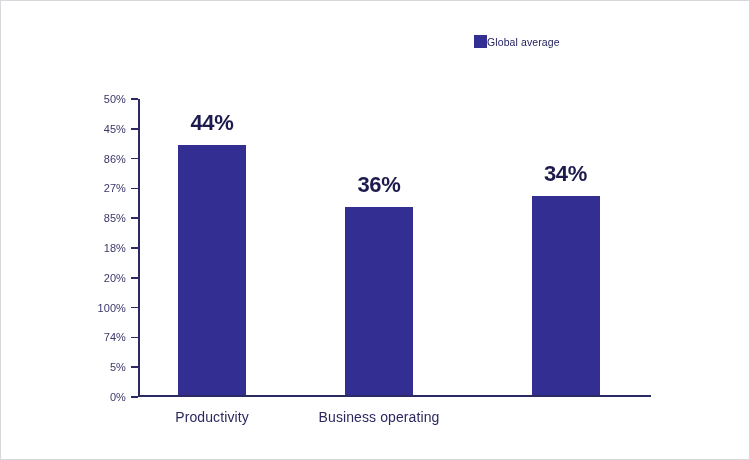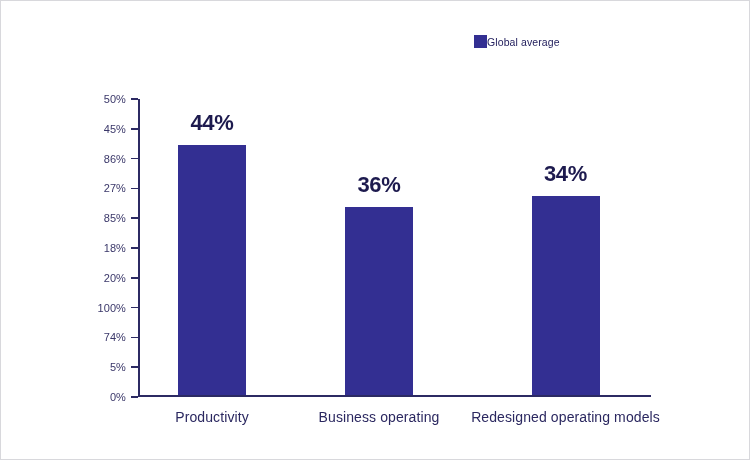--- a/index.html
+++ b/index.html
@@ -191,18 +191,17 @@
           <div class="cat-label">Productivity</div>
         </div>
         <div class="bar-wrap" style="width: 68px; left: 207px; height: 188px;">
           <div class="bar" style="height: 100%; background: rgb(51, 47, 146);"></div>
           <div class="bar-value">36%</div>
           <div class="cat-label">Business operating</div>
         </div>
         <div class="bar-wrap" style="width: 68px; left: 393.5px; height: 199.66px;">
           <div class="bar" style="height: 100%; background: rgb(51, 47, 146);"></div>
           <div class="bar-value">34%</div>
-          <div class="cat-label">Redesigned operating models</div>
         </div>
       </div>
   </div>
 
 </div>
 
 </body></html>

